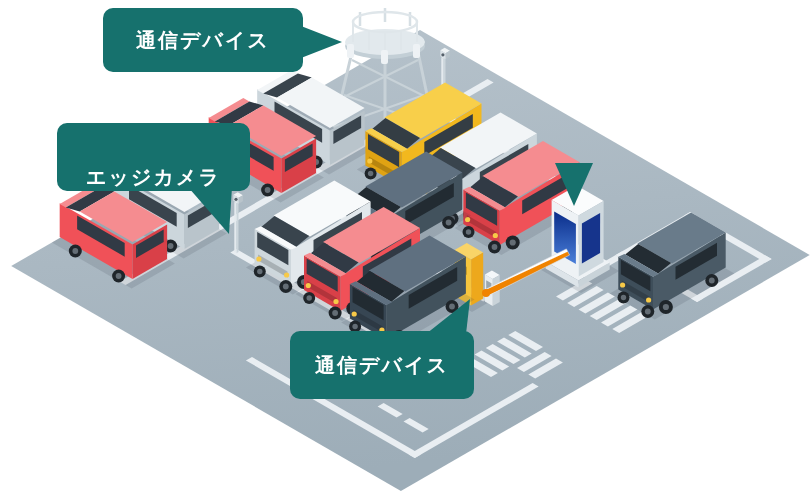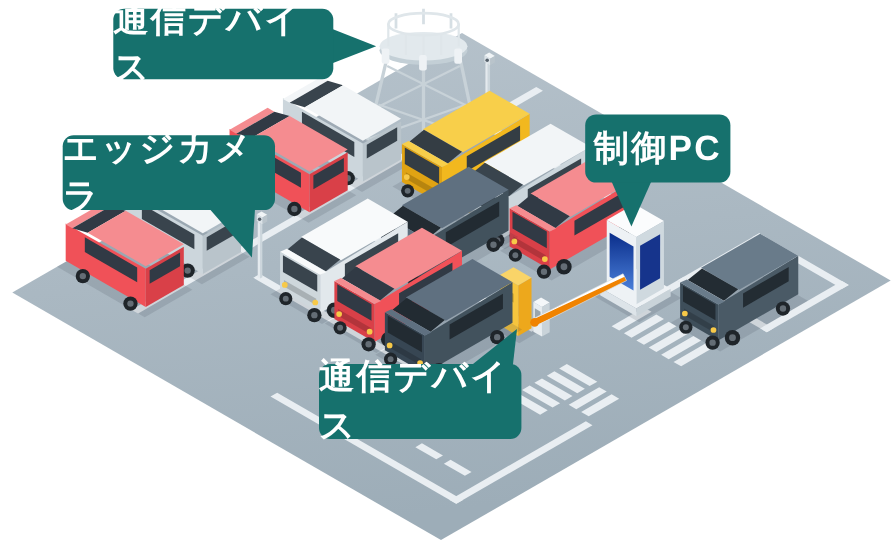--- a/index.html
+++ b/index.html
@@ -4,21 +4,21 @@
 <style>
   html,body{margin:0;padding:0;background:#ffffff;}
   .stage{
     position:relative;width:810px;height:492px;overflow:hidden;background:#ffffff;
     font-family:"Liberation Sans","DejaVu Sans",sans-serif;
   }
   .stage svg{position:absolute;left:0;top:0;}
   .callout{
     position:absolute;display:flex;align-items:center;justify-content:center;
     background:var(--callout-bg,#16716d);color:var(--callout-text,#ffffff);
-    font-weight:bold;font-size:32px;letter-spacing:2px;border-radius:10px;
+    font-weight:bold;font-size:20px;letter-spacing:2px;border-radius:10px;
     z-index:5;user-select:none;
   }
 </style>
 </head>
 <body>
 
 <div class="stage">
   <svg id="scene" width="810" height="492" viewBox="0 0 810 492">
       <defs>
  <linearGradient id="gnd" x1="0" y1="0" x2="0.2" y2="1">
@@ -352,22 +352,19 @@
  <polygon points="301,26 301,58 342,42" fill="#16716d"></polygon>
  <polygon points="188,187 232,187 229,234" fill="#16716d"></polygon>
  <polygon points="555,163 593,163 574,206" fill="#16716d"></polygon>
  <polygon points="426,334 466,334 470,299" fill="#16716d"></polygon>
 </g>
     </svg>
 
   <div class="callout" style="left:103px;top:8px;width:200px;height:64px;">
     <span>通信デバイス</span>
   </div>
-  <div class="callout" style="left:57px;top:123px;width:193px;height:68px;">
+  <div class="callout" style="left:57px;top:123px;width:193px;height:68px;align-items:flex-end;">
     <span>エッジカメラ</span>
-  </div>
-  <div class="callout" style="left:532px;top:104px;width:132px;height:62px;">
-    <span>制御PC</span>
   </div>
   <div class="callout" style="left:290px;top:331px;width:184px;height:68px;">
     <span>通信デバイス</span>
   </div>
 </div>
 
 </body></html>

